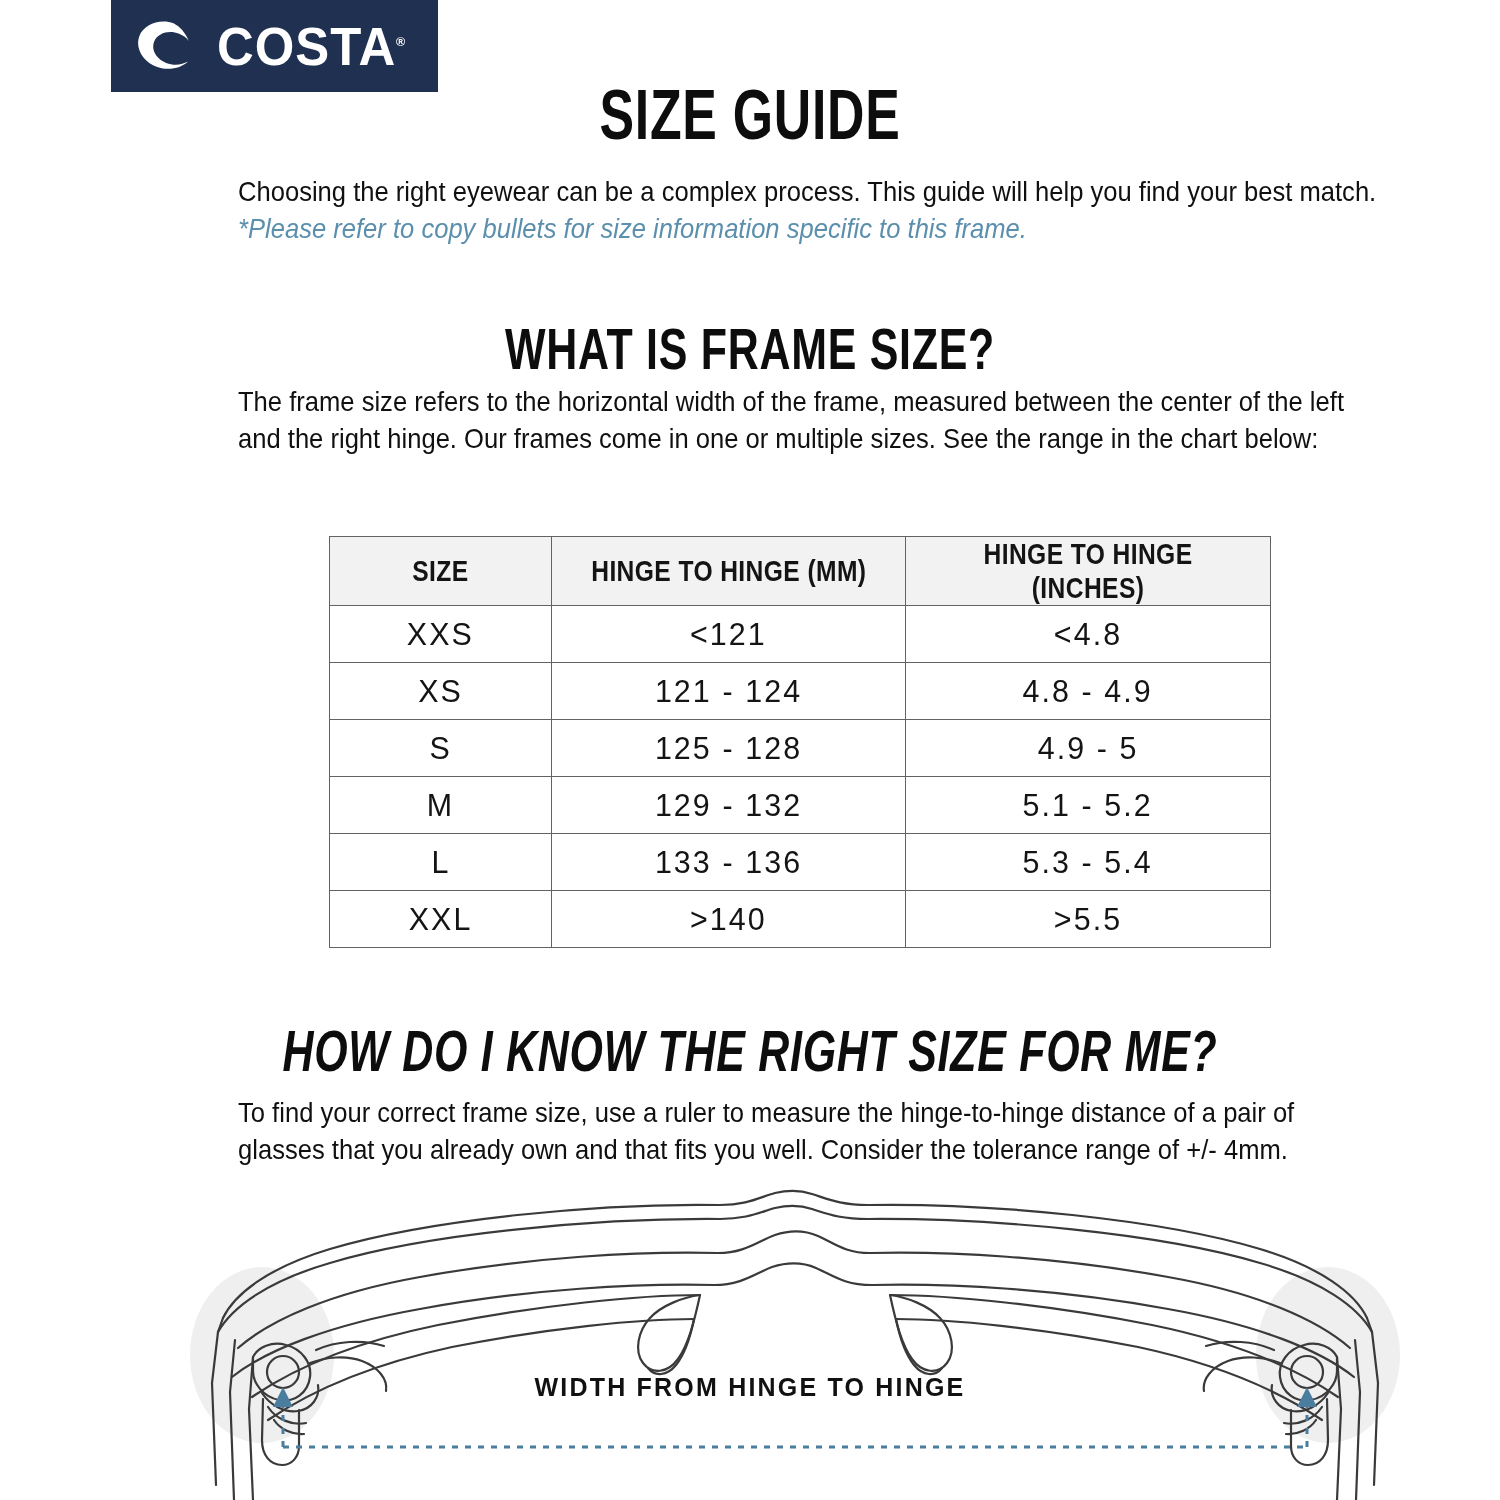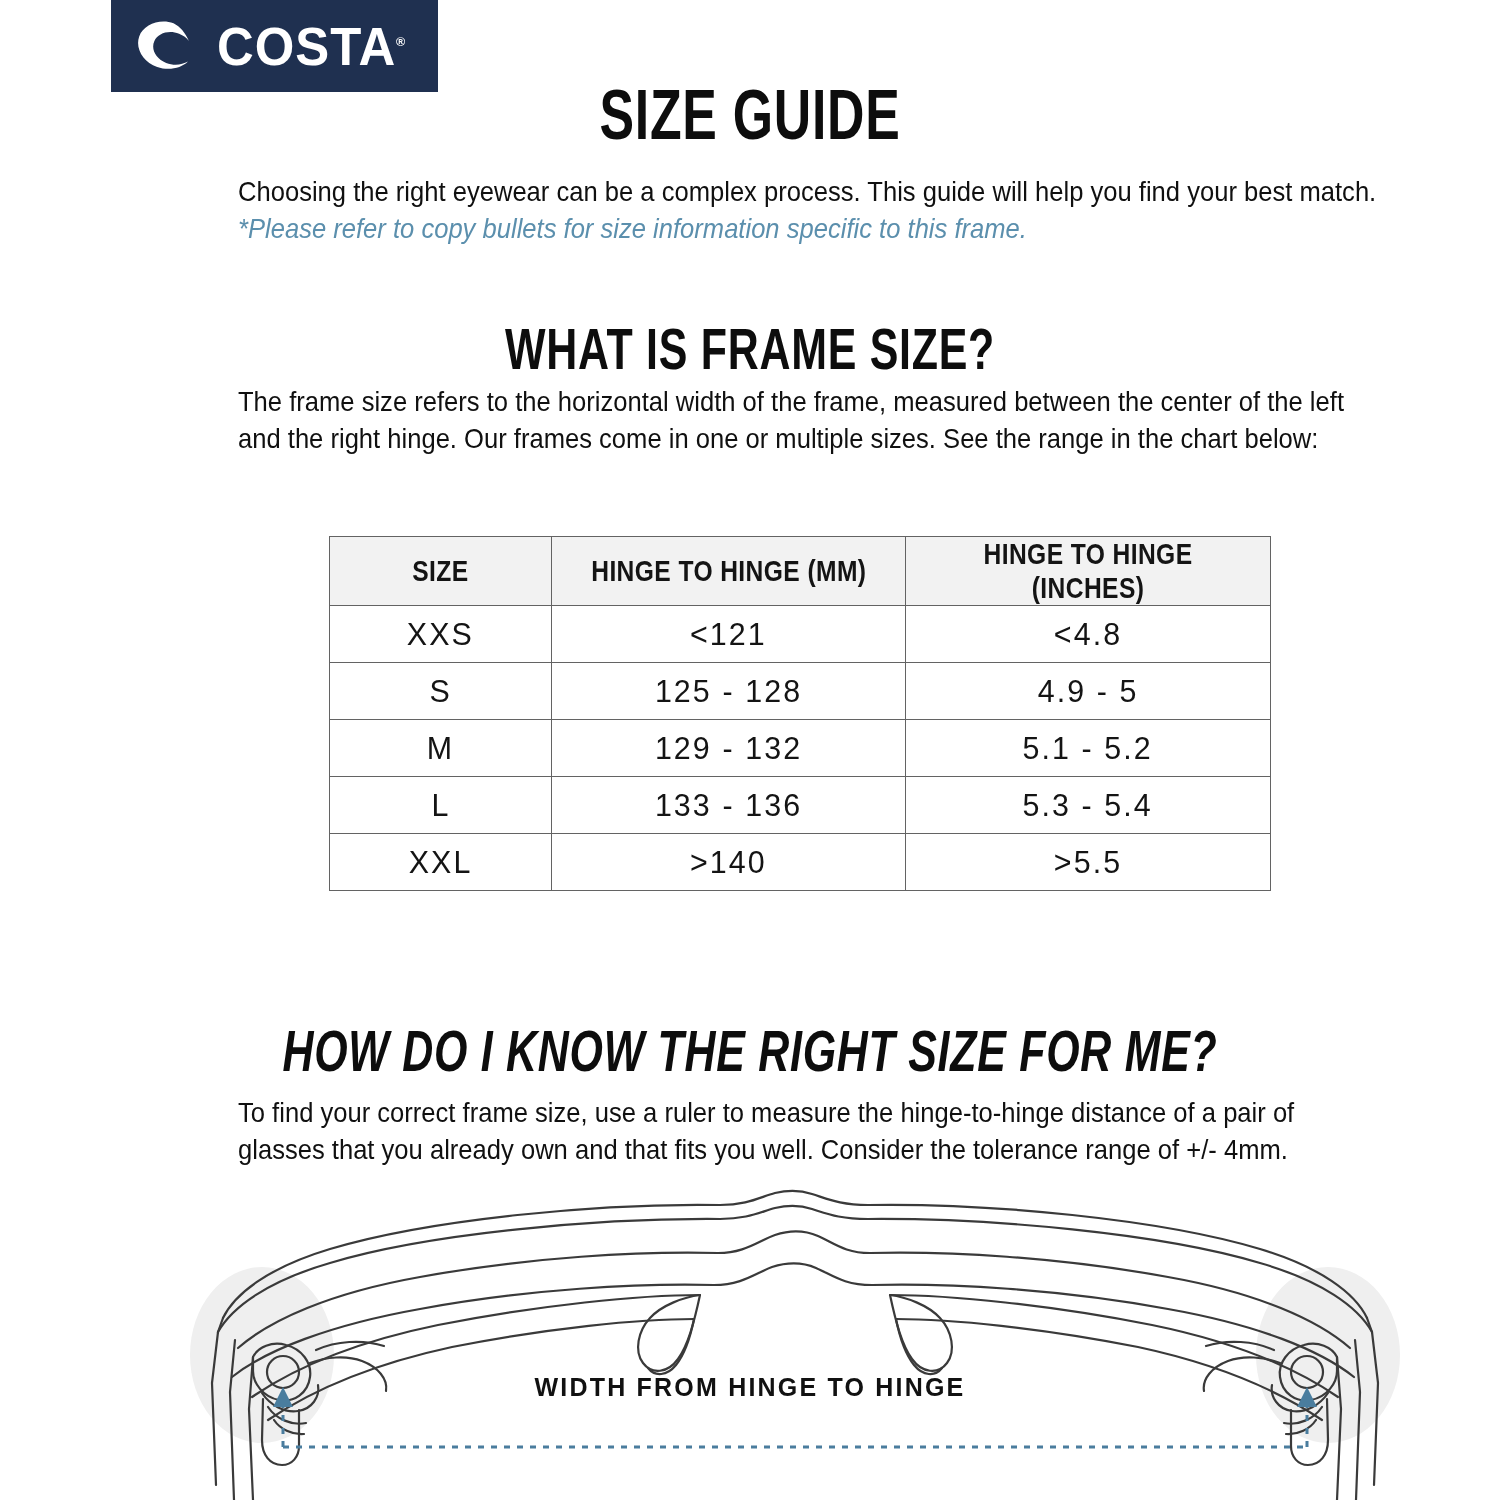--- a/index.html
+++ b/index.html
@@ -179,20 +179,25 @@
         <th><span>HINGE TO HINGE (INCHES)</span></th>
       </tr>
     </thead>
     <tbody id="table-body">
       <tr>
         <td><span>XXS</span></td>
         <td><span>&lt;121</span></td>
         <td><span>&lt;4.8</span></td>
       </tr>
       <tr>
+        <td><span>XS</span></td>
+        <td><span>121 - 124</span></td>
+        <td><span>4.8 - 4.9</span></td>
+      </tr>
+      <tr>
         <td><span>S</span></td>
         <td><span>125 - 128</span></td>
         <td><span>4.9 - 5</span></td>
       </tr>
       <tr>
         <td><span>M</span></td>
         <td><span>129 - 132</span></td>
         <td><span>5.1 - 5.2</span></td>
       </tr>
       <tr>

